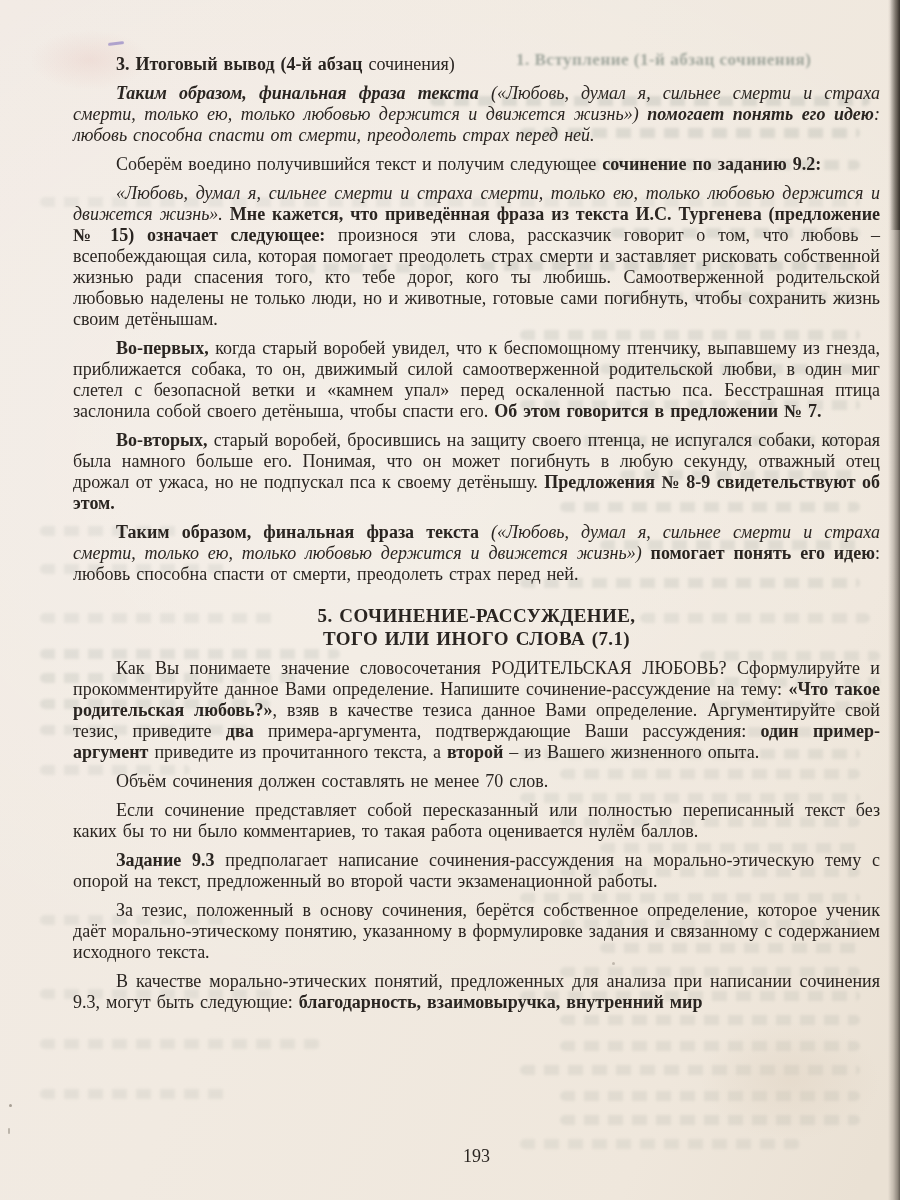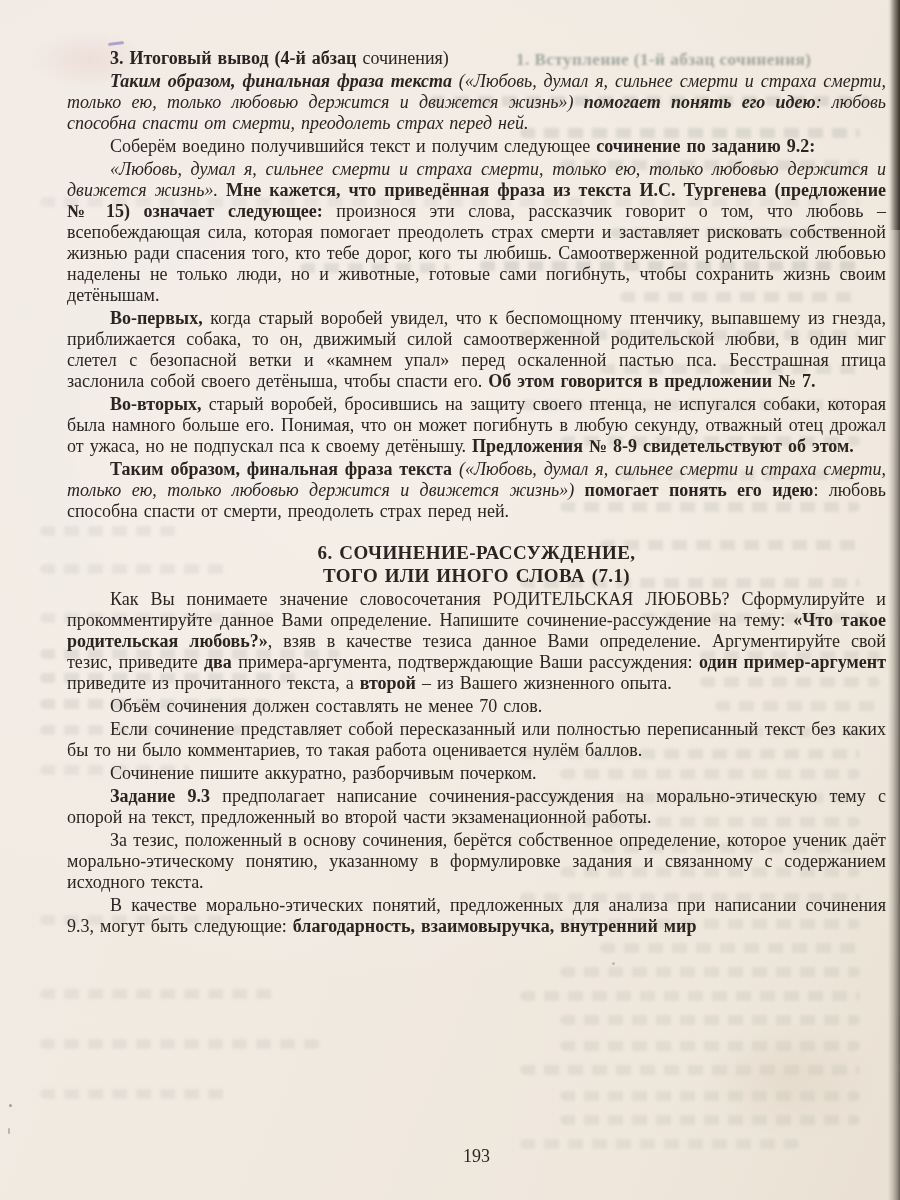--- a/index.html
+++ b/index.html
@@ -44,21 +44,21 @@
   .bleed-text{
     position:absolute;left:516px;top:50px;width:378px;
     font-weight:bold;font-size:17px;color:rgba(106,122,112,.6);
     filter:blur(1.1px);letter-spacing:.5px;
   }
   
   .page-text{
     position:absolute;left:65px;top:46px;width:823px;z-index:1;
     font-size:18px;line-height:21px;text-align:justify;word-spacing:1.5px;
   }
-  .page-text p{margin:2px;text-indent:43px;}
+  .page-text p{margin:8px;text-indent:43px;}
   .b{font-weight:bold;}
   .i{font-style:italic;}
   .gsm{margin-top:8px;}
   .glg{margin-top:19px;}
   .h-sub{margin-top:22px;}
   .h-center{
     text-align:center;text-indent:0;font-weight:bold;
     font-size:19px;line-height:23px;letter-spacing:.4px;
     margin:19px 0 1px 0;
   }
@@ -135,25 +135,24 @@
 
 <main class="page-text">
     <p class="para"><span class="b">3. Итоговый вывод (4-й абзац </span><span>сочинения)</span></p>
     <p class="para"><span class="b i">Таким образом, финальная фраза текста </span><span class="i">(«Любовь, думал я, сильнее смерти и страха смерти, только ею, только любовью держится и движется жизнь») </span><span class="b i">помогает понять его идею</span><span class="i">: любовь способна спасти от смерти, преодолеть страх перед ней.</span></p>
     <p class="para gsm"><span>Соберём воедино получившийся текст и получим следующее </span><span class="b">сочинение по заданию 9.2:</span></p>
     <p class="para"><span class="i">«Любовь, думал я, сильнее смерти и страха смерти, только ею, только любовью держится и движется жизнь». </span><span class="b">Мне кажется, что приведённая фраза из текста И.С. Тургенева (предложение № 15) означает следующее: </span><span>произнося эти слова, рассказчик говорит о том, что любовь – всепобеждающая сила, которая помогает преодолеть страх смерти и заставляет рисковать собственной жизнью ради спасения того, кто тебе дорог, кого ты любишь. Самоотверженной родительской любовью наделены не только люди, но и животные, готовые сами погибнуть, чтобы сохранить жизнь своим детёнышам.</span></p>
     <p class="para"><span class="b">Во-первых, </span><span>когда старый воробей увидел, что к беспомощному птенчику, выпавшему из гнезда, приближается собака, то он, движимый силой самоотверженной родительской любви, в один миг слетел с безопасной ветки и «камнем упал» перед оскаленной пастью пса. Бесстрашная птица заслонила собой своего детёныша, чтобы спасти его. </span><span class="b">Об этом говорится в предложении № 7.</span></p>
     <p class="para"><span class="b">Во-вторых, </span><span>старый воробей, бросившись на защиту своего птенца, не испугался собаки, которая была намного больше его. Понимая, что он может погибнуть в любую секунду, отважный отец дрожал от ужаса, но не подпускал пса к своему детёнышу. </span><span class="b">Предложения № 8-9 свидетельствуют об этом.</span></p>
     <p class="para"><span class="b">Таким образом, финальная фраза текста </span><span class="i">(«Любовь, думал я, сильнее смерти и страха смерти, только ею, только любовью держится и движется жизнь») </span><span class="b">помогает понять его идею</span><span>: любовь способна спасти от смерти, преодолеть страх перед ней.</span></p>
     <div class="h-center">
-      <div>6. СОЧИНЕНИЕ-РАССУЖДЕНИЕ,</div>
+      <div>5. СОЧИНЕНИЕ-РАССУЖДЕНИЕ,</div>
       <div>ТОГО ИЛИ ИНОГО СЛОВА (7.1)</div>
     </div>
     <p class="para"><span>Как Вы понимаете значение словосочетания РОДИТЕЛЬСКАЯ ЛЮБОВЬ? Сформулируйте и прокомментируйте данное Вами определение. Напишите сочинение-рассуждение на тему: </span><span class="b">«Что такое родительская любовь?»</span><span>, взяв в качестве тезиса данное Вами определение. Аргументируйте свой тезис, приведите </span><span class="b">два</span><span> примера-аргумента, подтверждающие Ваши рассуждения: </span><span class="b">один пример-аргумент</span><span> приведите из прочитанного текста, а </span><span class="b">второй</span><span> – из Вашего жизненного опыта.</span></p>
     <p class="para"><span>Объём сочинения должен составлять не менее 70 слов.</span></p>
     <p class="para"><span>Если сочинение представляет собой пересказанный или полностью переписанный текст без каких бы то ни было комментариев, то такая работа оценивается нулём баллов.</span></p>
-    <p class="para"><span>Сочинение пишите аккуратно, разборчивым почерком.</span></p>
     <p class="para glg"><span class="b">Задание 9.3</span><span> предполагает написание сочинения-рассуждения на морально-этическую тему с опорой на текст, предложенный во второй части экзаменационной работы.</span></p>
     <p class="para"><span>За тезис, положенный в основу сочинения, берётся собственное определение, которое ученик даёт морально-этическому понятию, указанному в формулировке задания и связанному с содержанием исходного текста.</span></p>
     <p class="para"><span>В качестве морально-этических понятий, предложенных для анализа при написании сочинения 9.3, могут быть следующие: </span><span class="b">благодарность, взаимовыручка, внутренний мир</span></p>
   </main>
 
 <footer class="page-number">193</footer>
 
 </body></html>

